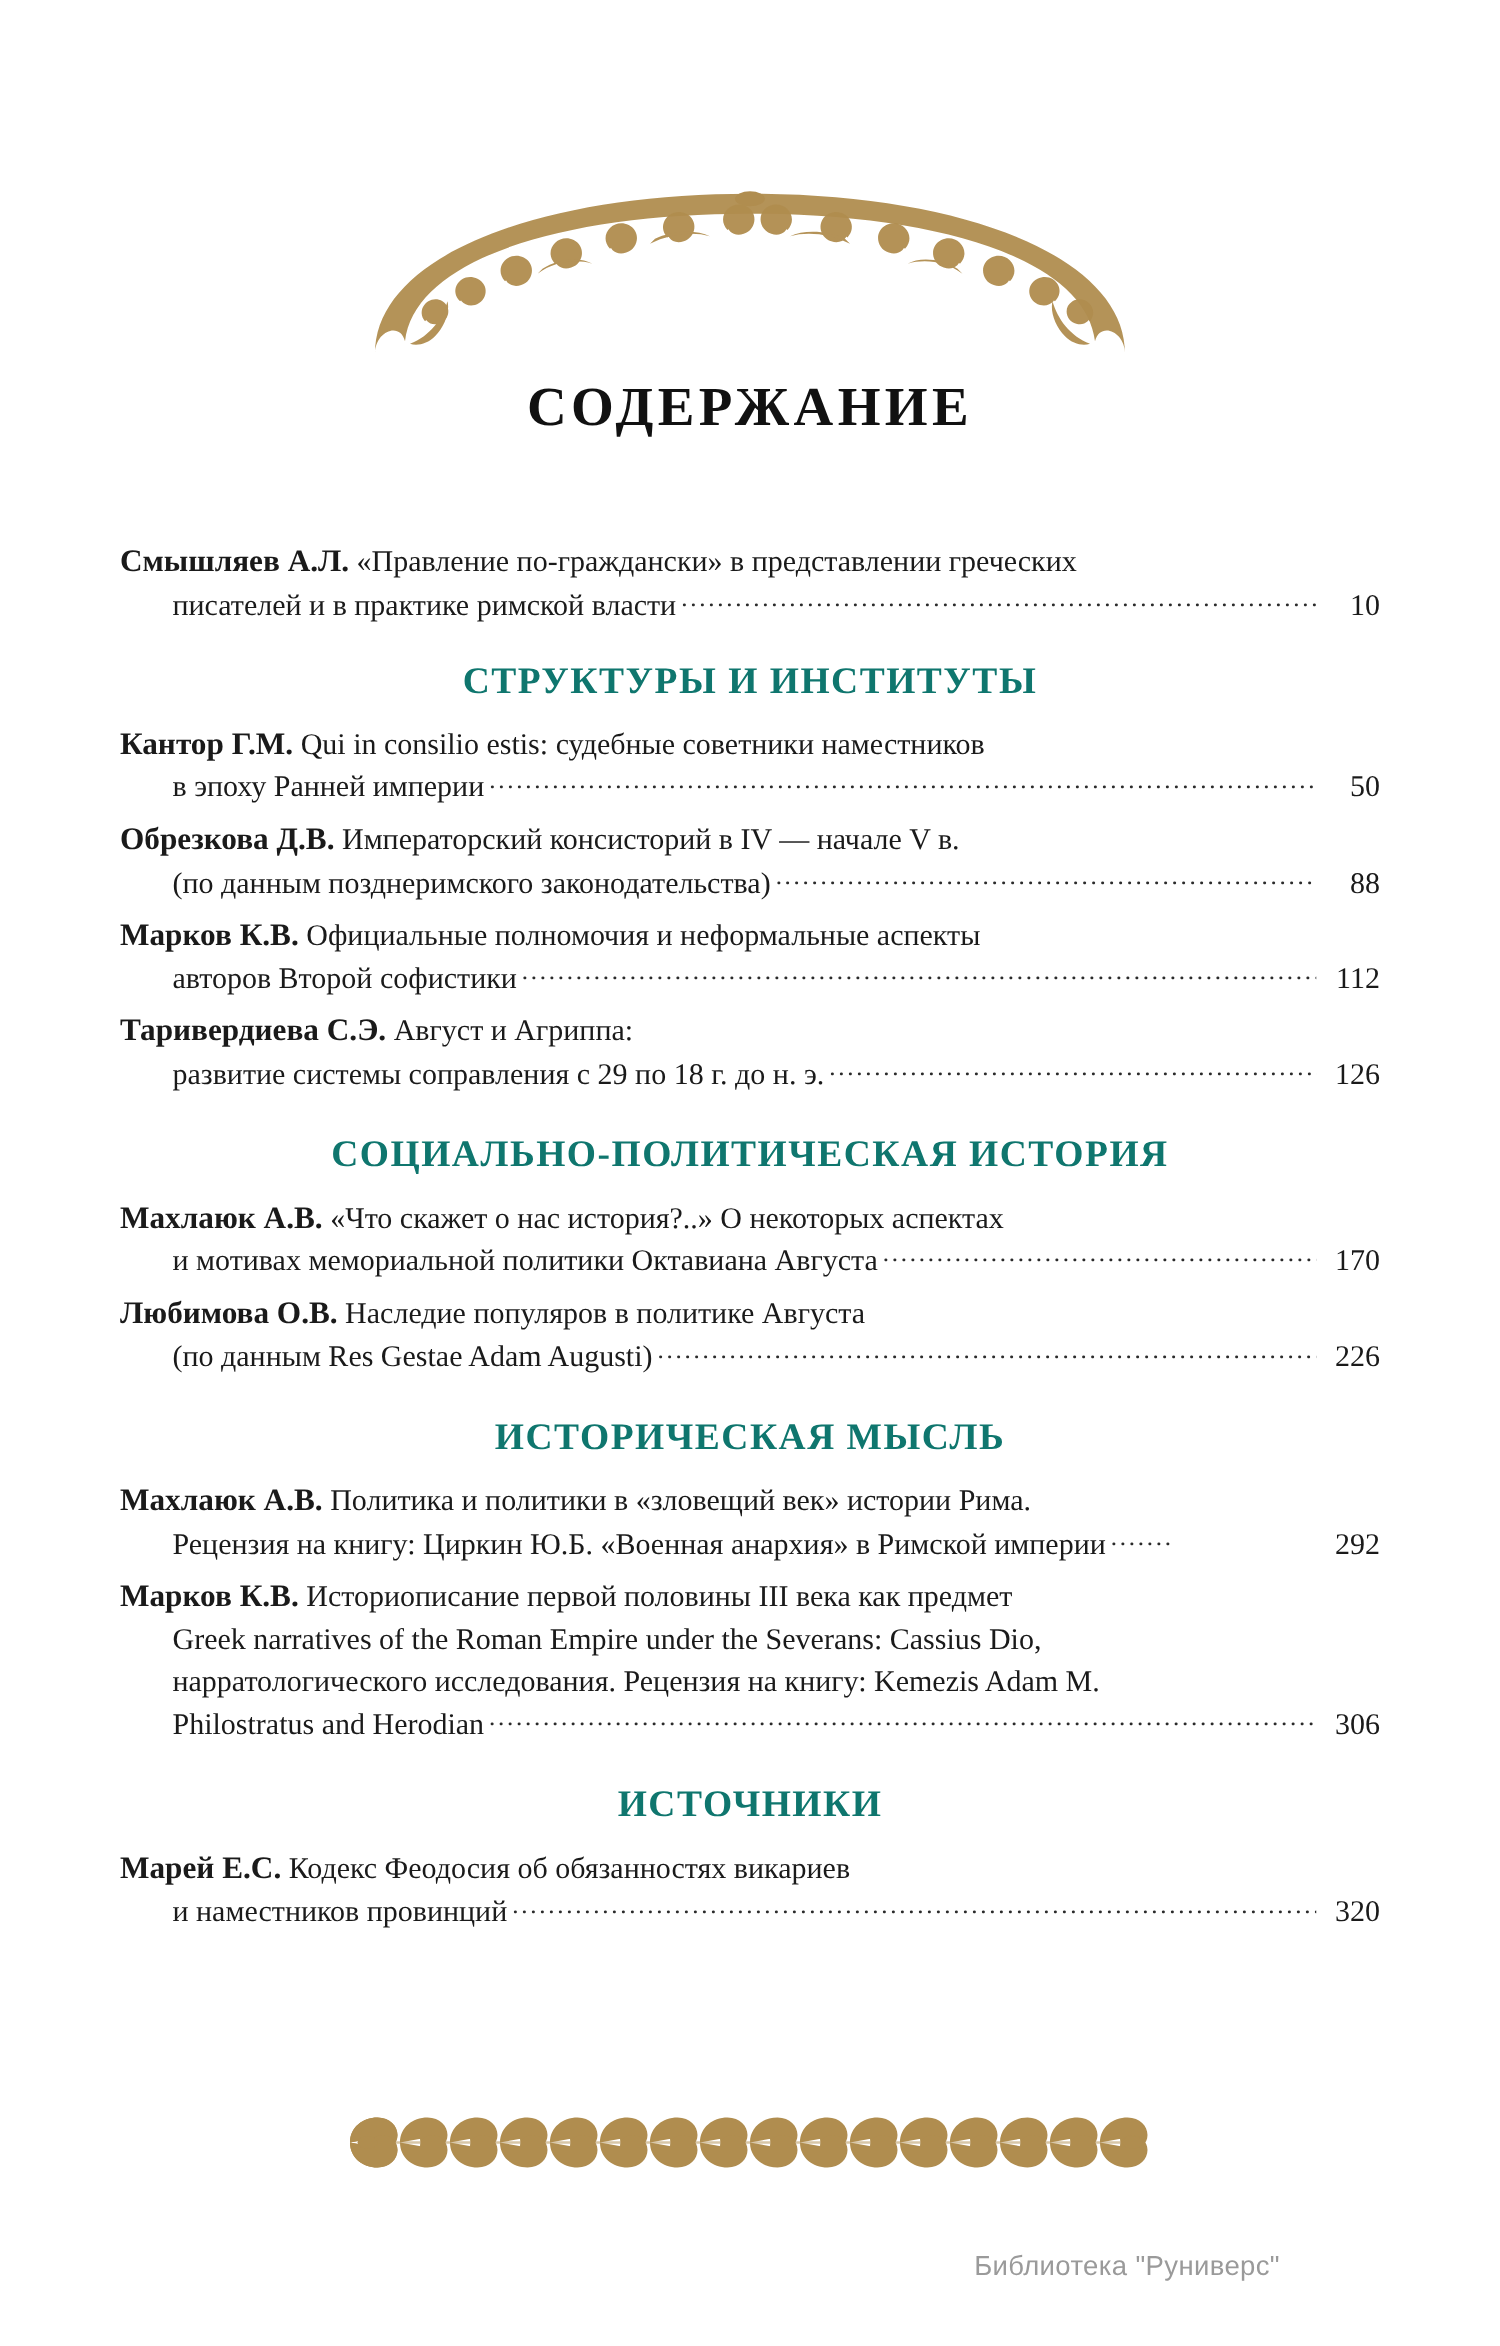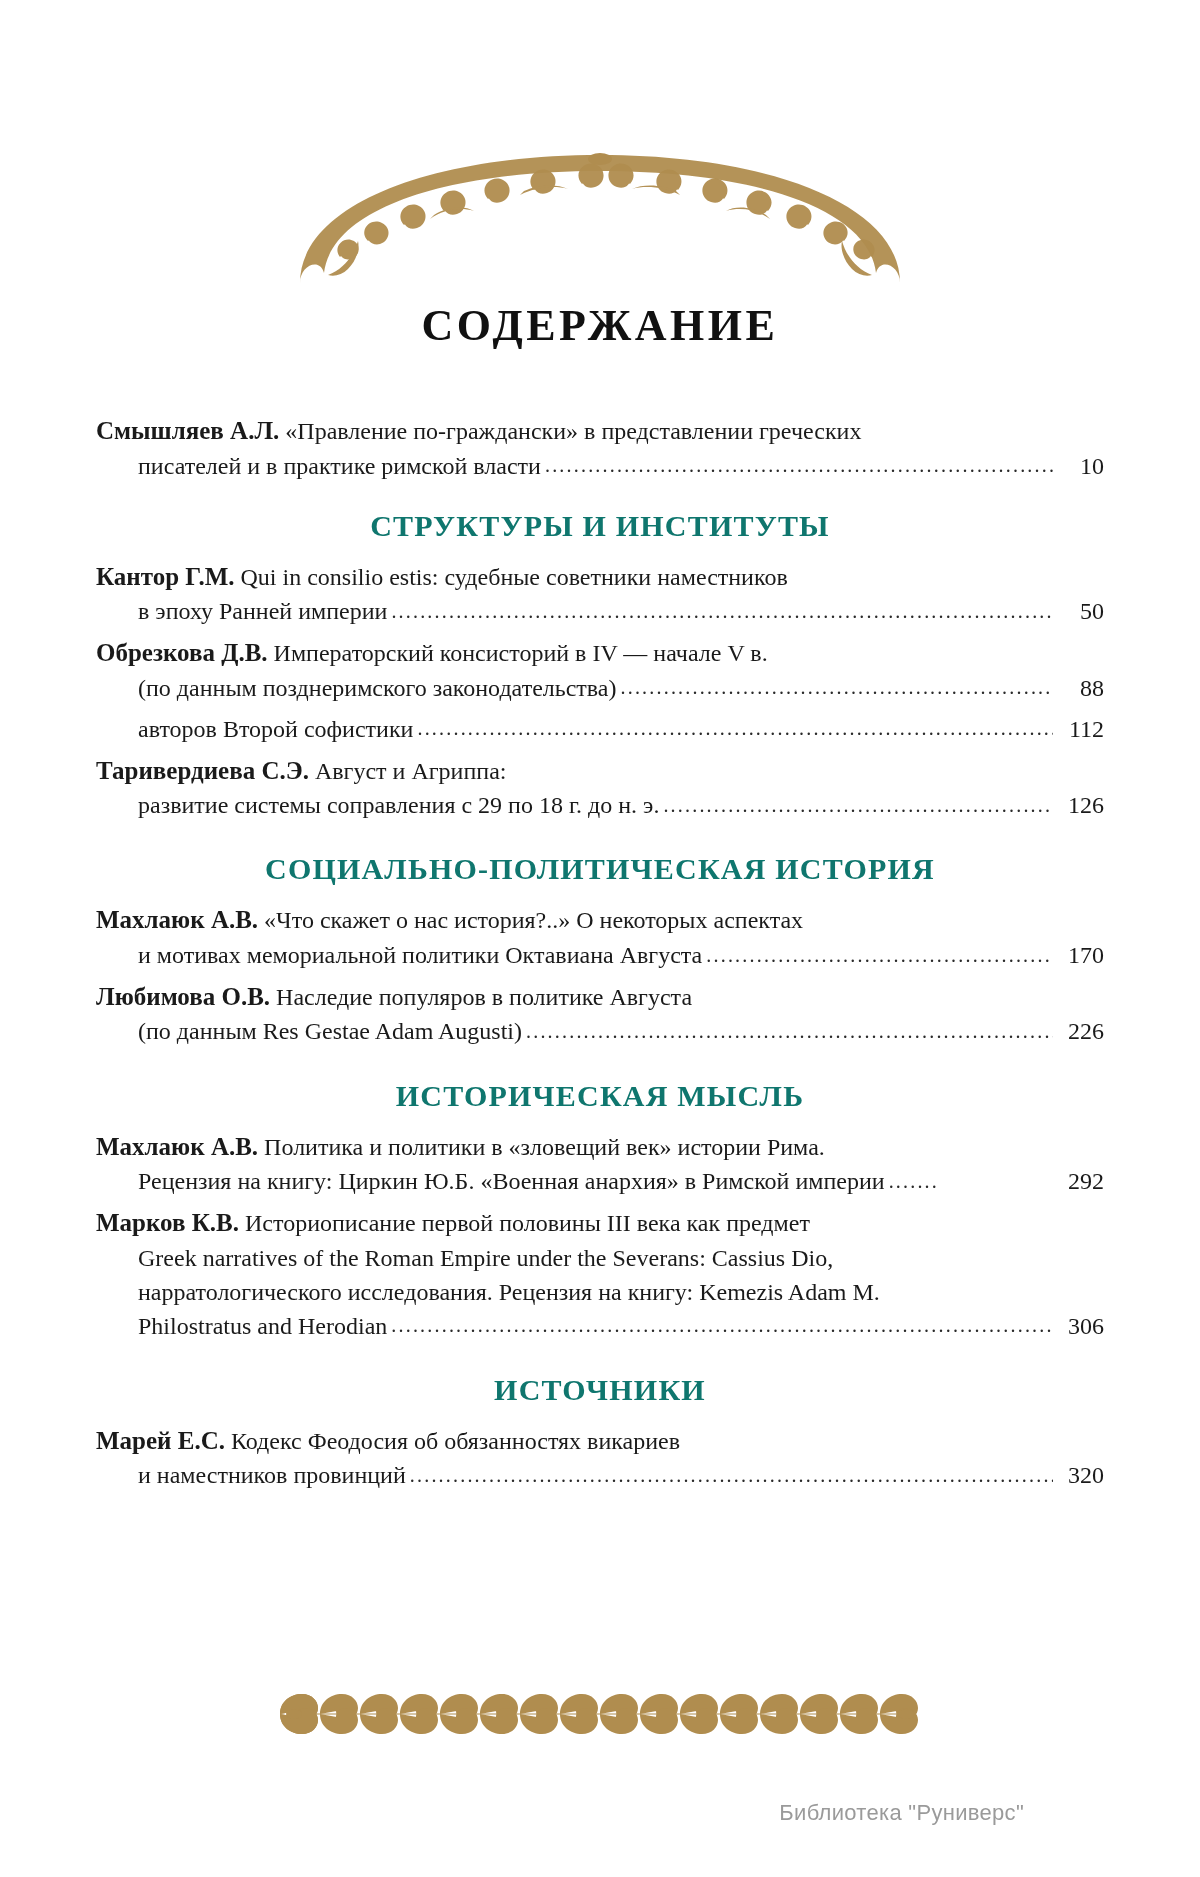--- a/index.html
+++ b/index.html
@@ -54,21 +54,21 @@
     font-family: "Liberation Serif", serif;
     font-size: 44px;
     font-weight: 700;
     letter-spacing: 3.5px;
     color: #111111;
   }
 
   
   .toc {
     position: absolute;
-    top: 413px;
+    top: 432px;
     left: 96px;
     width: 1008px;
   }
 
   .section-heading {
     text-align: center;
     font-size: 30px;
     font-weight: 700;
     letter-spacing: 1.2px;
     color: #0f766e;
@@ -89,21 +89,21 @@
     white-space: nowrap;
   }
   .entry .title {
     font-weight: 400;
   }
   .entry .lines {
     text-indent: 0;
   }
   .entry .row2 {
     display: flex;
-    align-items: flex-end;
+    align-items: flex-start;
     padding-left: 42px;
     width: calc(100% - 42px);
   }
   .entry .tail {
     white-space: nowrap;
     flex: 0 0 auto;
   }
   .dots {
     flex: 1 1 auto;
     overflow: hidden;
@@ -212,20 +212,24 @@
         <span class="title">Императорский консисторий в IV — начале V в.</span>
       </div>
       <div class="row2">
         <span class="tail title">(по данным позднеримского законодательства)</span>
         <span class="dots">.................................................................................................</span>
         <span class="page-num">88</span>
       </div>
     </div>
 
     <div class="entry">
+      <div class="lines">
+        <span class="author">Марков К.В.</span>
+        <span class="title">Официальные полномочия и неформальные аспекты</span>
+      </div>
       <div class="row2">
         <span class="tail title">авторов Второй софистики</span>
         <span class="dots">.................................................................................................</span>
         <span class="page-num">112</span>
       </div>
     </div>
 
     <div class="entry">
       <div class="lines">
         <span class="author">Таривердиева С.Э.</span>

